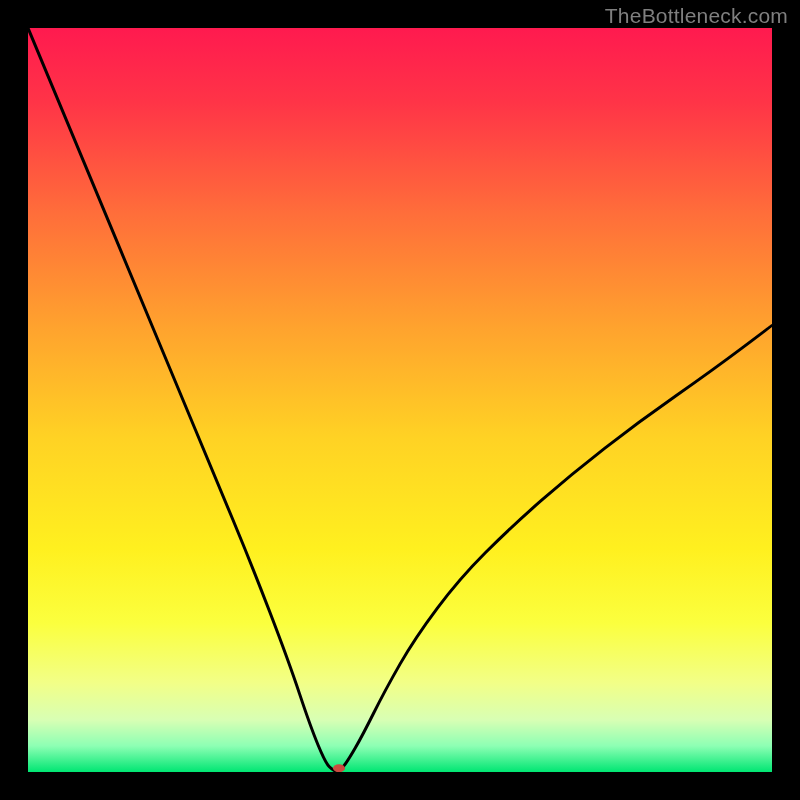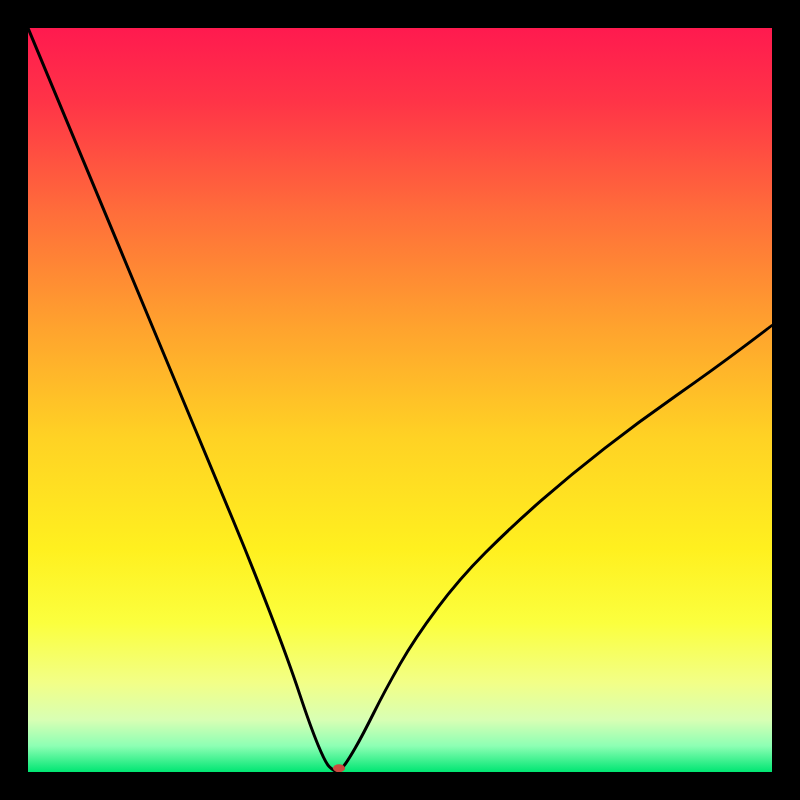--- a/index.html
+++ b/index.html
@@ -35,20 +35,21 @@
     font-size: 21px;
     letter-spacing: 0.2px;
     font-weight: 400;
   }
   svg { display: block; }
 </style>
 </head>
 <body>
 
 <div class="frame">
+  <div class="watermark">TheBottleneck.com</div>
   <div class="plot-area">
     <svg id="chart-svg" width="744" height="744" viewBox="0 0 744 744">
         <defs>
           <linearGradient id="bg-grad" x1="0" y1="0" x2="0" y2="1">
             <stop offset="0%" stop-color="#ff1a4f"></stop>
             <stop offset="10%" stop-color="#ff3447"></stop>
             <stop offset="25%" stop-color="#ff6e3a"></stop>
             <stop offset="40%" stop-color="#ffa22e"></stop>
             <stop offset="55.00000000000001%" stop-color="#ffd224"></stop>
             <stop offset="70%" stop-color="#fff01f"></stop>

